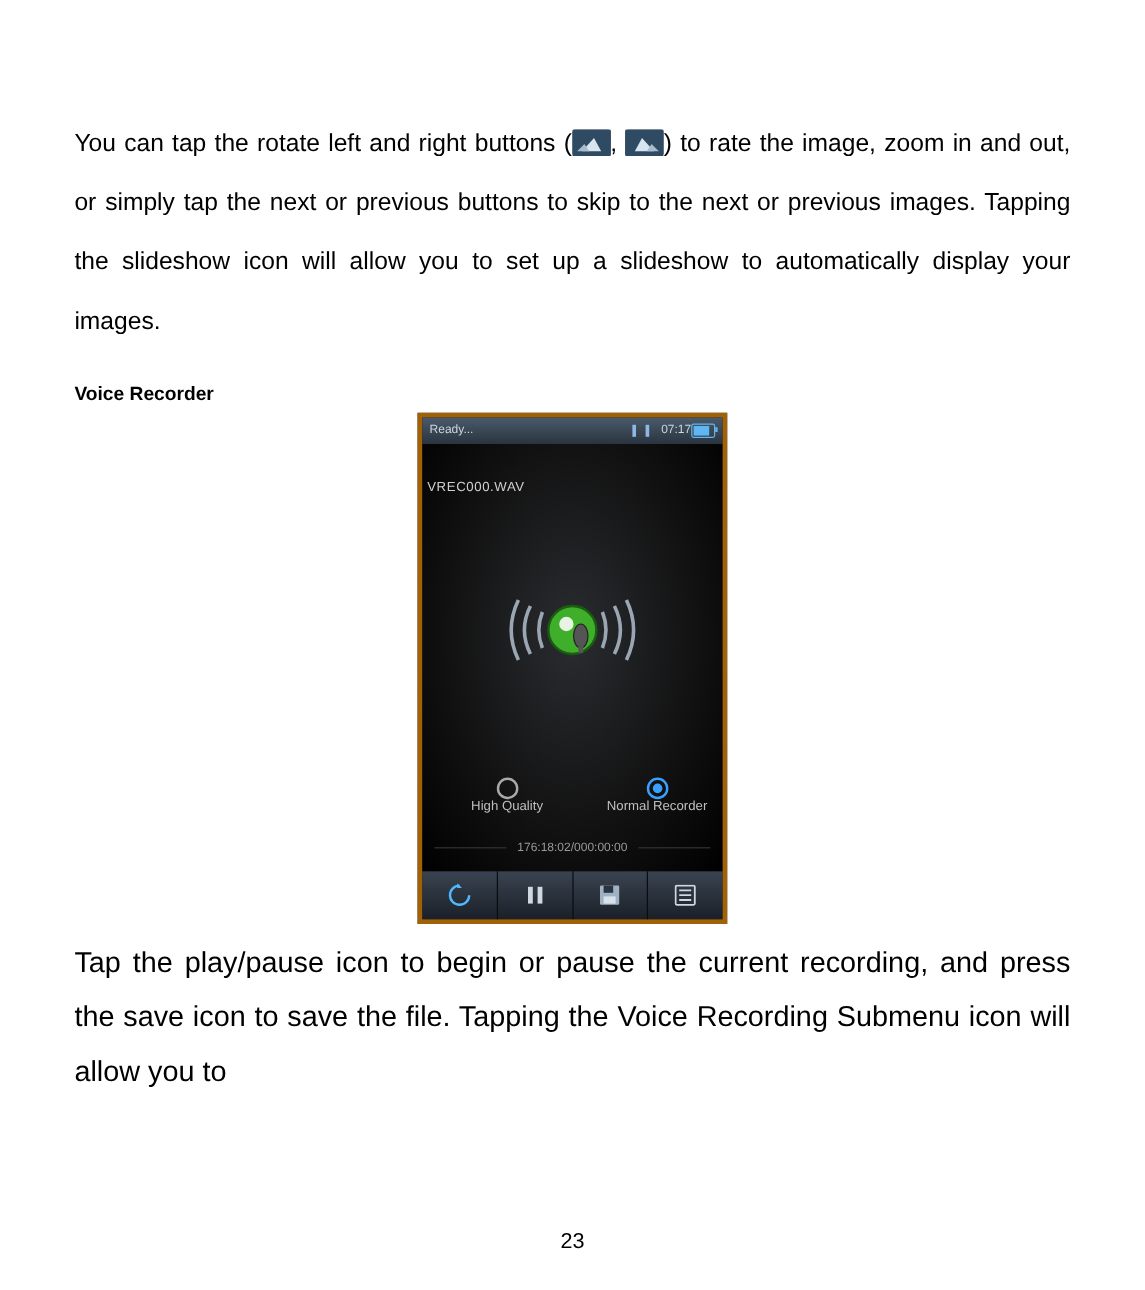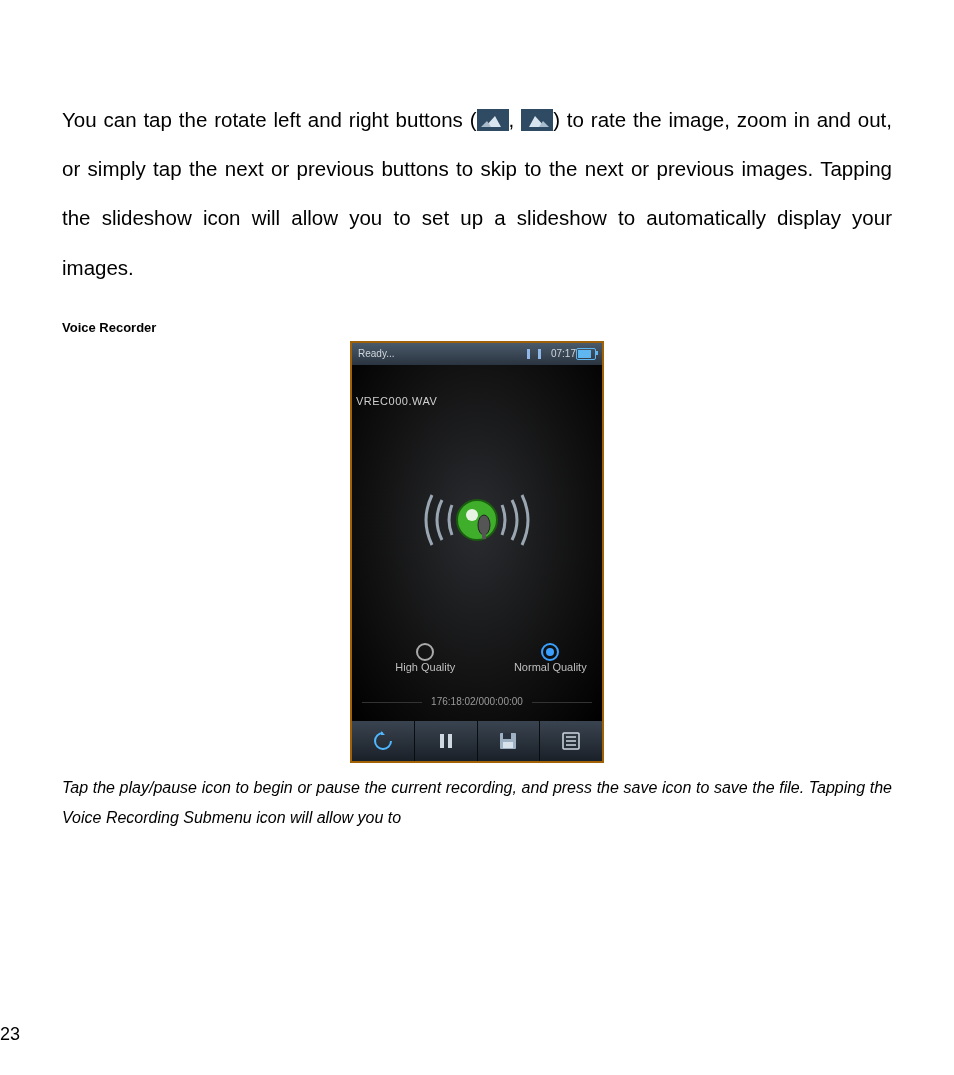--- a/index.html
+++ b/index.html
@@ -22,21 +22,21 @@
     font-size: 20.5px;
     line-height: 2.4;
     text-align: justify;
     text-justify: inter-word;
   }
   .first-para {
     margin-bottom: 28px;
   }
   .heading {
     font-weight: bold;
-    font-size: 13px;
+    font-size: 16px;
     margin-top: 14px;
     margin-bottom: 4px;
   }
   .second-para {
     font-size: 20.5px;
     line-height: 1.9;
     text-align: justify;
   }
   .inline-icon {
     display: inline-block;
@@ -52,21 +52,21 @@
     width: 100%;
     display: flex;
     justify-content: center;
     margin-top: 6px;
     margin-bottom: 6px;
   }
   .phone {
     width: 250px;
     height: 418px;
     background: #0e0e10;
-    border: 2px solid #a16207;
+    border: 4px solid #a16207;
     position: relative;
     font-family: Arial, sans-serif;
   }
   .status-bar {
     height: 22px;
     background: linear-gradient(#4a5a6a, #2a3440);
     display: flex;
     align-items: center;
     font-size: 10px;
     color: #cfd6dd;
@@ -130,29 +130,29 @@
     background: linear-gradient(#3a4450, #1a2028);
     display:flex;
   }
   .bb-item {
     flex:1; display:flex; align-items:center; justify-content:center;
     border-right:1px solid #0a0d10;
   }
   .bb-item:last-child { border-right:none; }
   .bb-item svg { display:block; }
   .third-para {
-    font-size: 16px;
+    font-size: 24px;
     line-height: 1.9;
     text-align: justify;
     margin-top: 10px;
-    font-style: italic;
   }
   .page-number {
     position:absolute;
     bottom:30px; left:0; right:0;
+    text-align:center;
     font-size:18px;
   }
 </style>
 </head>
 <body>
 
 <div class="page">
 
   <div class="body-text first-para">
     <span>You can </span><span>  </span><span>tap the rotate left and right buttons (</span><span class="inline-icon"><svg width="32" height="22" viewBox="0 0 32 22">
@@ -206,21 +206,21 @@
           </svg>
         </div>
 
         <div class="quality-row">
           <div class="q-item">
             <div class="radio-off"></div>
             <span>High Quality</span>
           </div>
           <div class="q-item">
             <div class="radio-on"></div>
-            <span>Normal Quality</span>
+            <span>Normal Recorder</span>
           </div>
         </div>
 
         <div class="time-row">
           <span>176:18:02/000:00:00</span>
         </div>
       </div>
 
       <div class="bottom-bar">
         <div class="bb-item">

